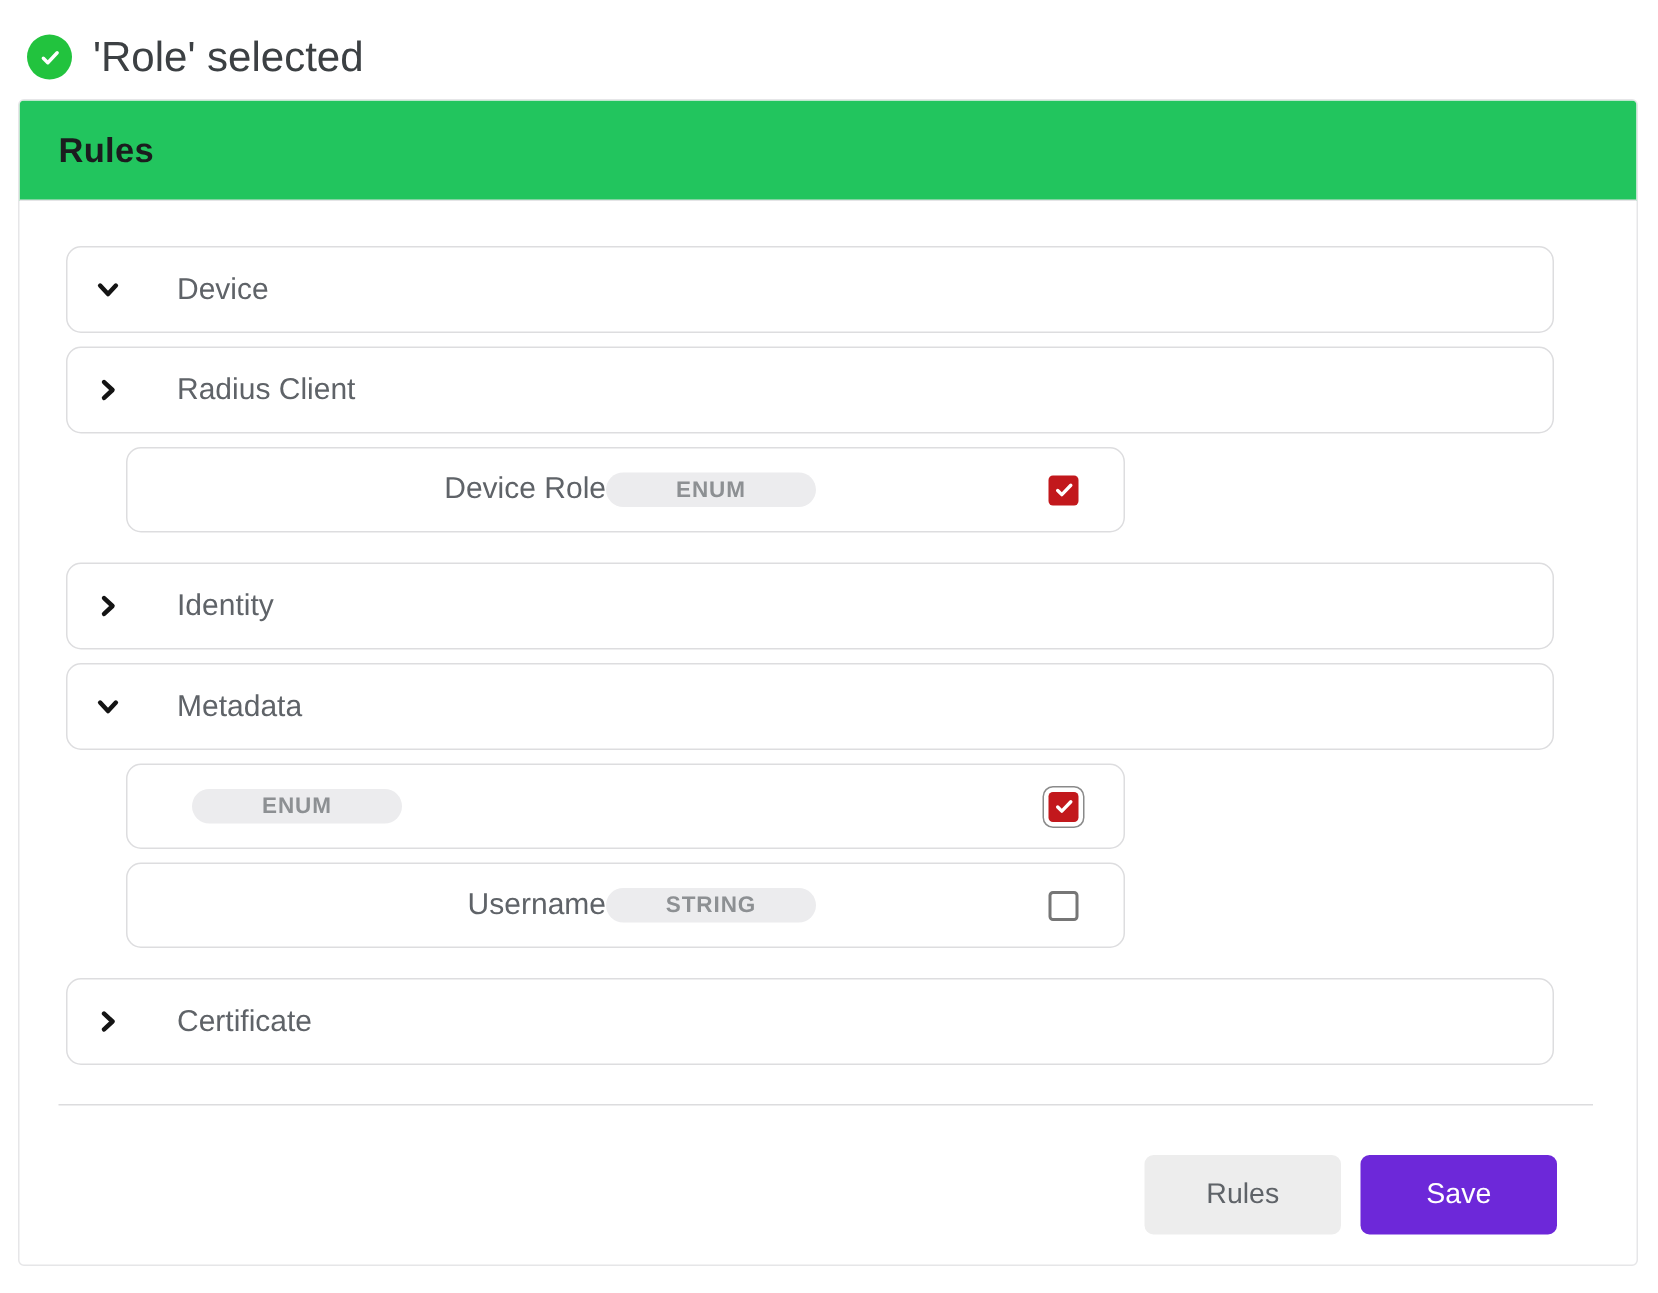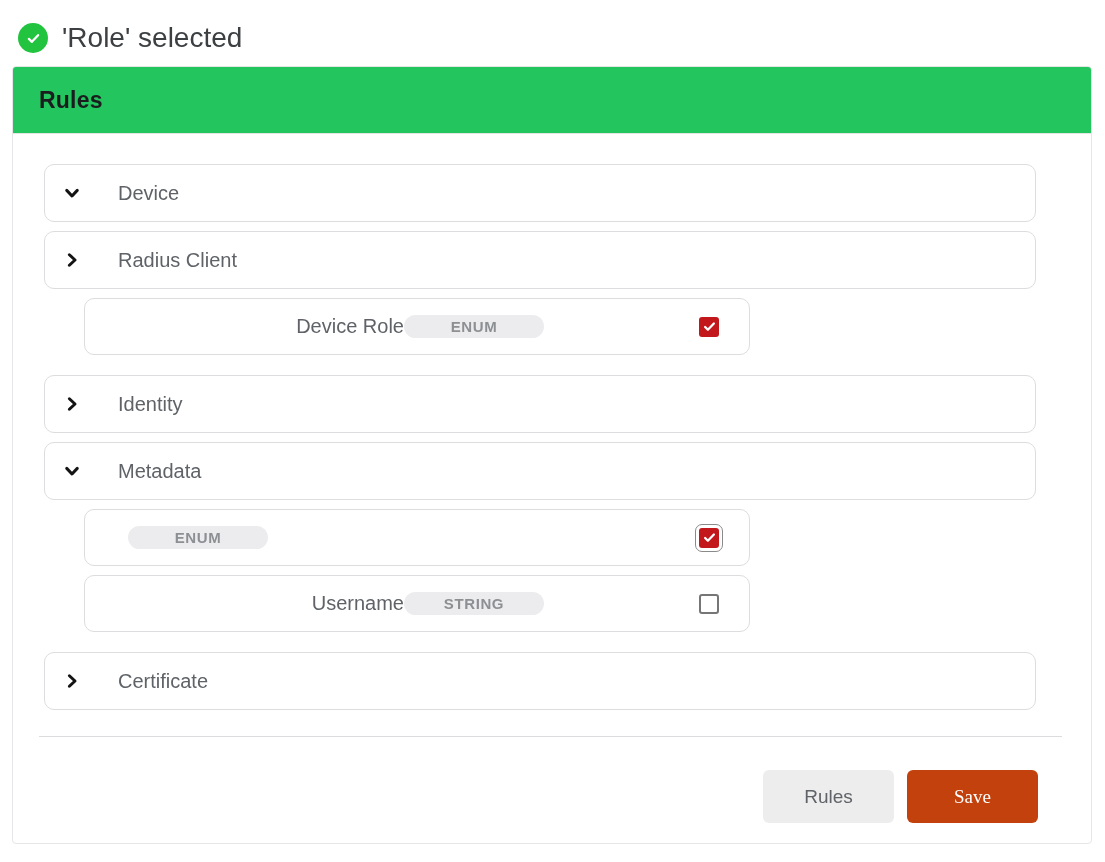--- a/index.html
+++ b/index.html
@@ -106,21 +106,21 @@
   .btn {
     min-width: 131px; height: 53px;
     border: none; border-radius: 6px;
     font-size: 19px;
     font-family: "Liberation Sans", "DejaVu Sans", sans-serif;
     cursor: pointer;
     display: inline-flex; align-items: center; justify-content: center;
     padding: 0 24px;
   }
   .btn-back { background: #ededed; color: #5f6368; }
-  .btn-save { background: #c2410c; color: #ffffff; font-family: Liberation Serif, serif; }
+  .btn-save { background: #6d28d9; color: #ffffff; }
 </style>
 </head>
 <body>
 
 <div class="toast">
   <span class="toast-icon">
     <svg viewBox="0 0 24 24" width="17" height="17" aria-hidden="true">
       <path d="M5.5 12.5l4.2 4.2 8.8-9.4" fill="none" stroke="#ffffff" stroke-width="3.2" stroke-linecap="round" stroke-linejoin="round"></path>
     </svg>
   </span>

